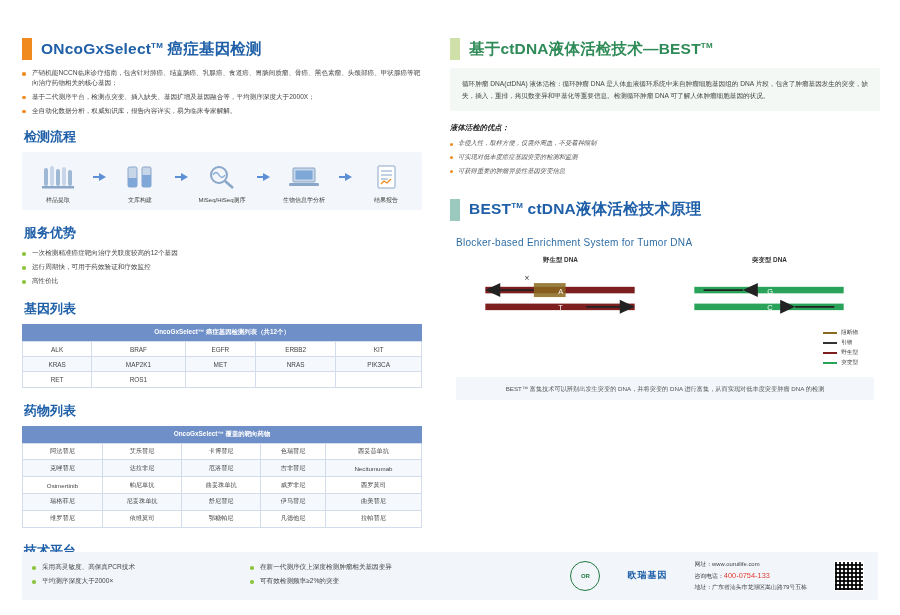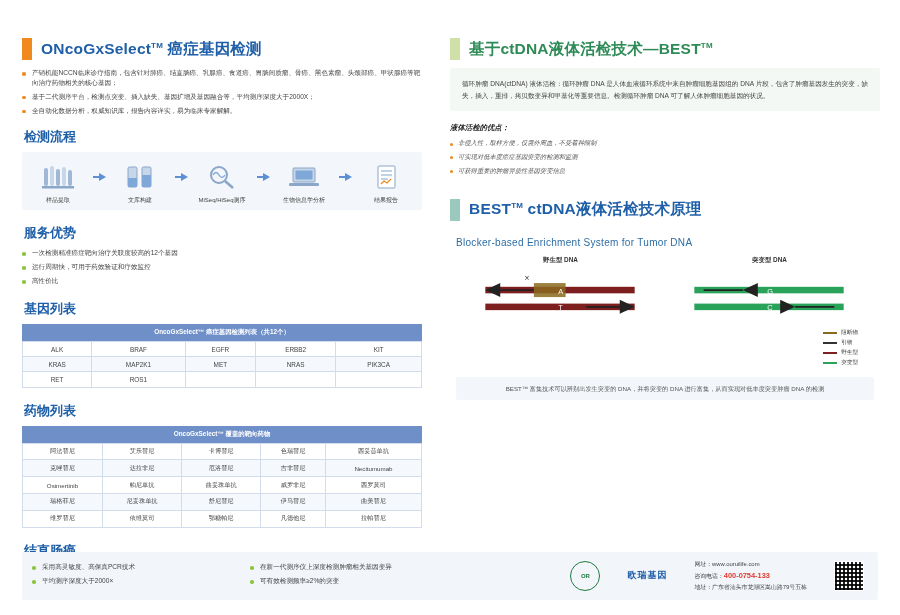--- a/index.html
+++ b/index.html
@@ -146,21 +146,21 @@
     flex:1; display:flex; align-items:center; justify-content:flex-end;
     padding-right:14px; gap:27px;
   }
   .logo-circle {
     width:30px; height:30px; border-radius:50%; border:1.6px solid #1F7A3E;
     display:flex; align-items:center; justify-content:center;
     font-size:6px; color:#1F7A3E; font-weight:bold; flex:0 0 auto;
   }
   .logo-text { font-size:9px; font-weight:bold; color:#1F5FA8; letter-spacing:1px;}
   .contact { font-size:5.9px; color:#444; line-height:1.75; }
-  .contact .phone { color:#E03A2F; font-weight:bold; font-size:7.4px; }
+  .contact .phone { color:#E03A2F; font-weight:normal; font-size:7.4px; }
   .qr {
     width:30px; height:30px; flex:0 0 auto;
     background:
       repeating-linear-gradient(90deg,#222 0 2px,#fff 2px 4px),
       repeating-linear-gradient(0deg,#222 0 2px,#fff 2px 4px);
     background-blend-mode:multiply;
     border:1px solid #fff;
   }
   .two-col-footer { display:flex; gap:16px; }
   .two-col-footer > div { flex:1; }
@@ -340,21 +340,21 @@
         <tr>
           <td>维罗替尼</td>
           <td>依维莫司</td>
           <td>鄂糖帕尼</td>
           <td>凡德他尼</td>
           <td>拉帕替尼</td>
         </tr>
       </tbody>
     </table>
 
-    <div class="sub-head">结直肠癌</div>
+    <div class="sub-head">技术平台</div>
   </div>
 
   <div class="col-right">
 
     <div class="sec-title-wrap">
       <div class="sec-bar green"></div>
       <div class="main-title green">
         <span>基于ctDNA液体活检技术—BEST</span><sup>TM</sup>
       </div>
     </div>

